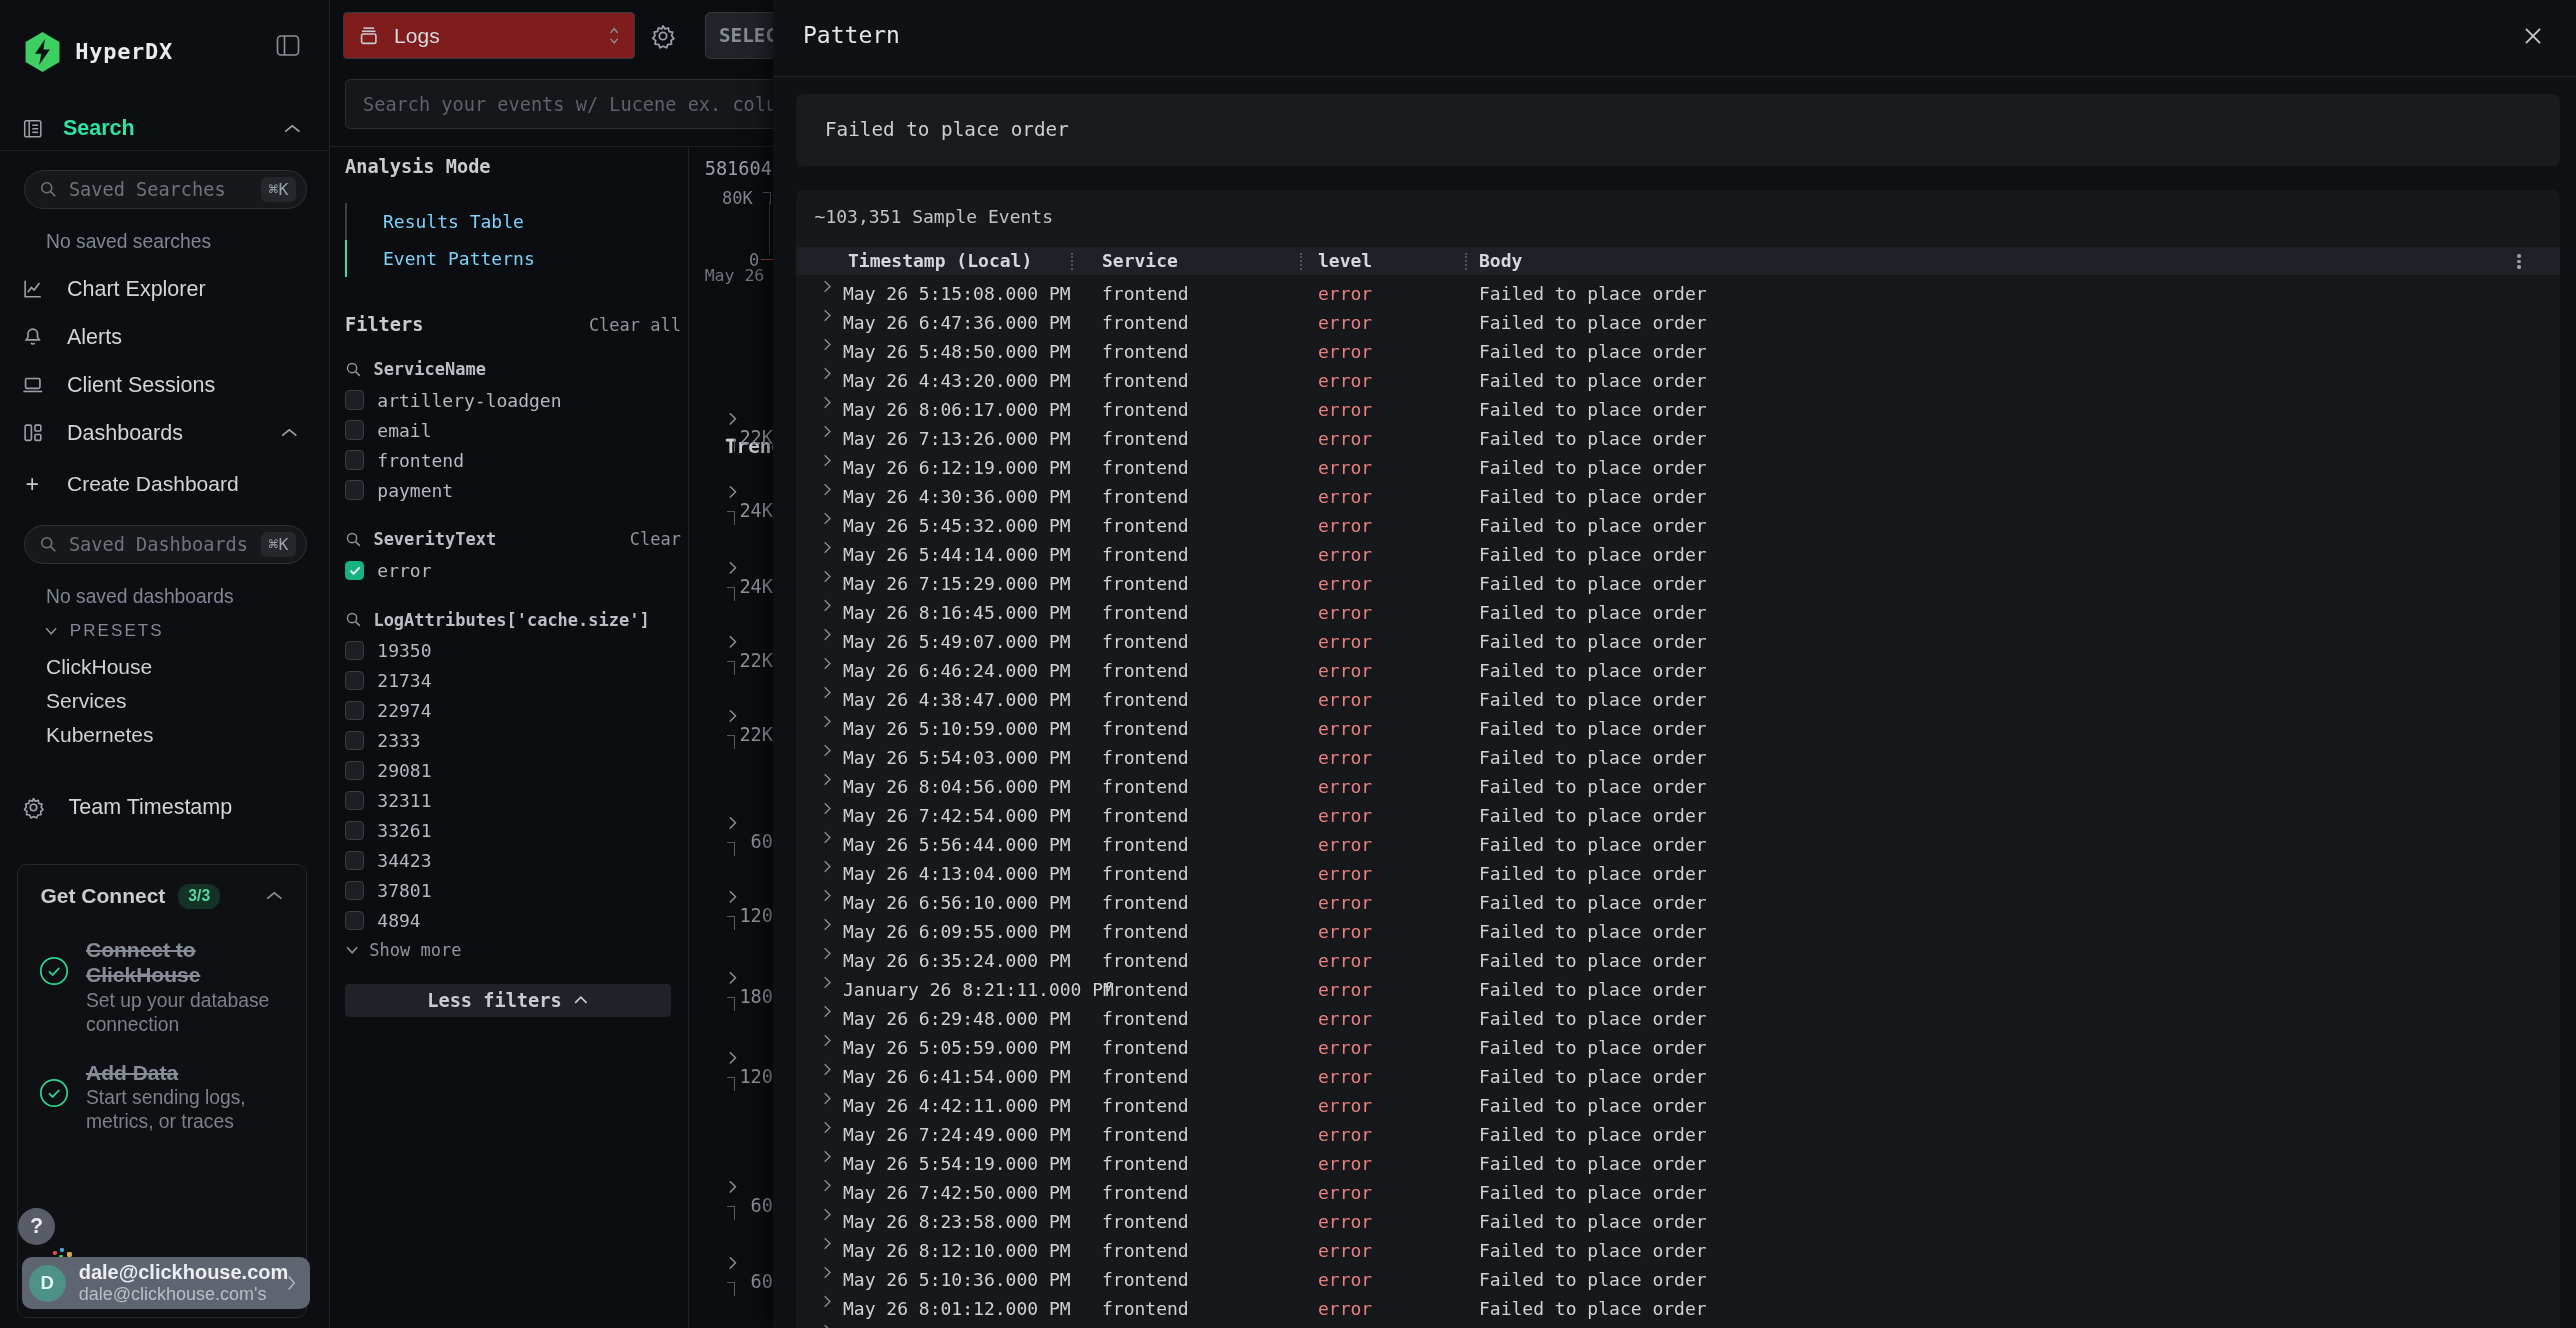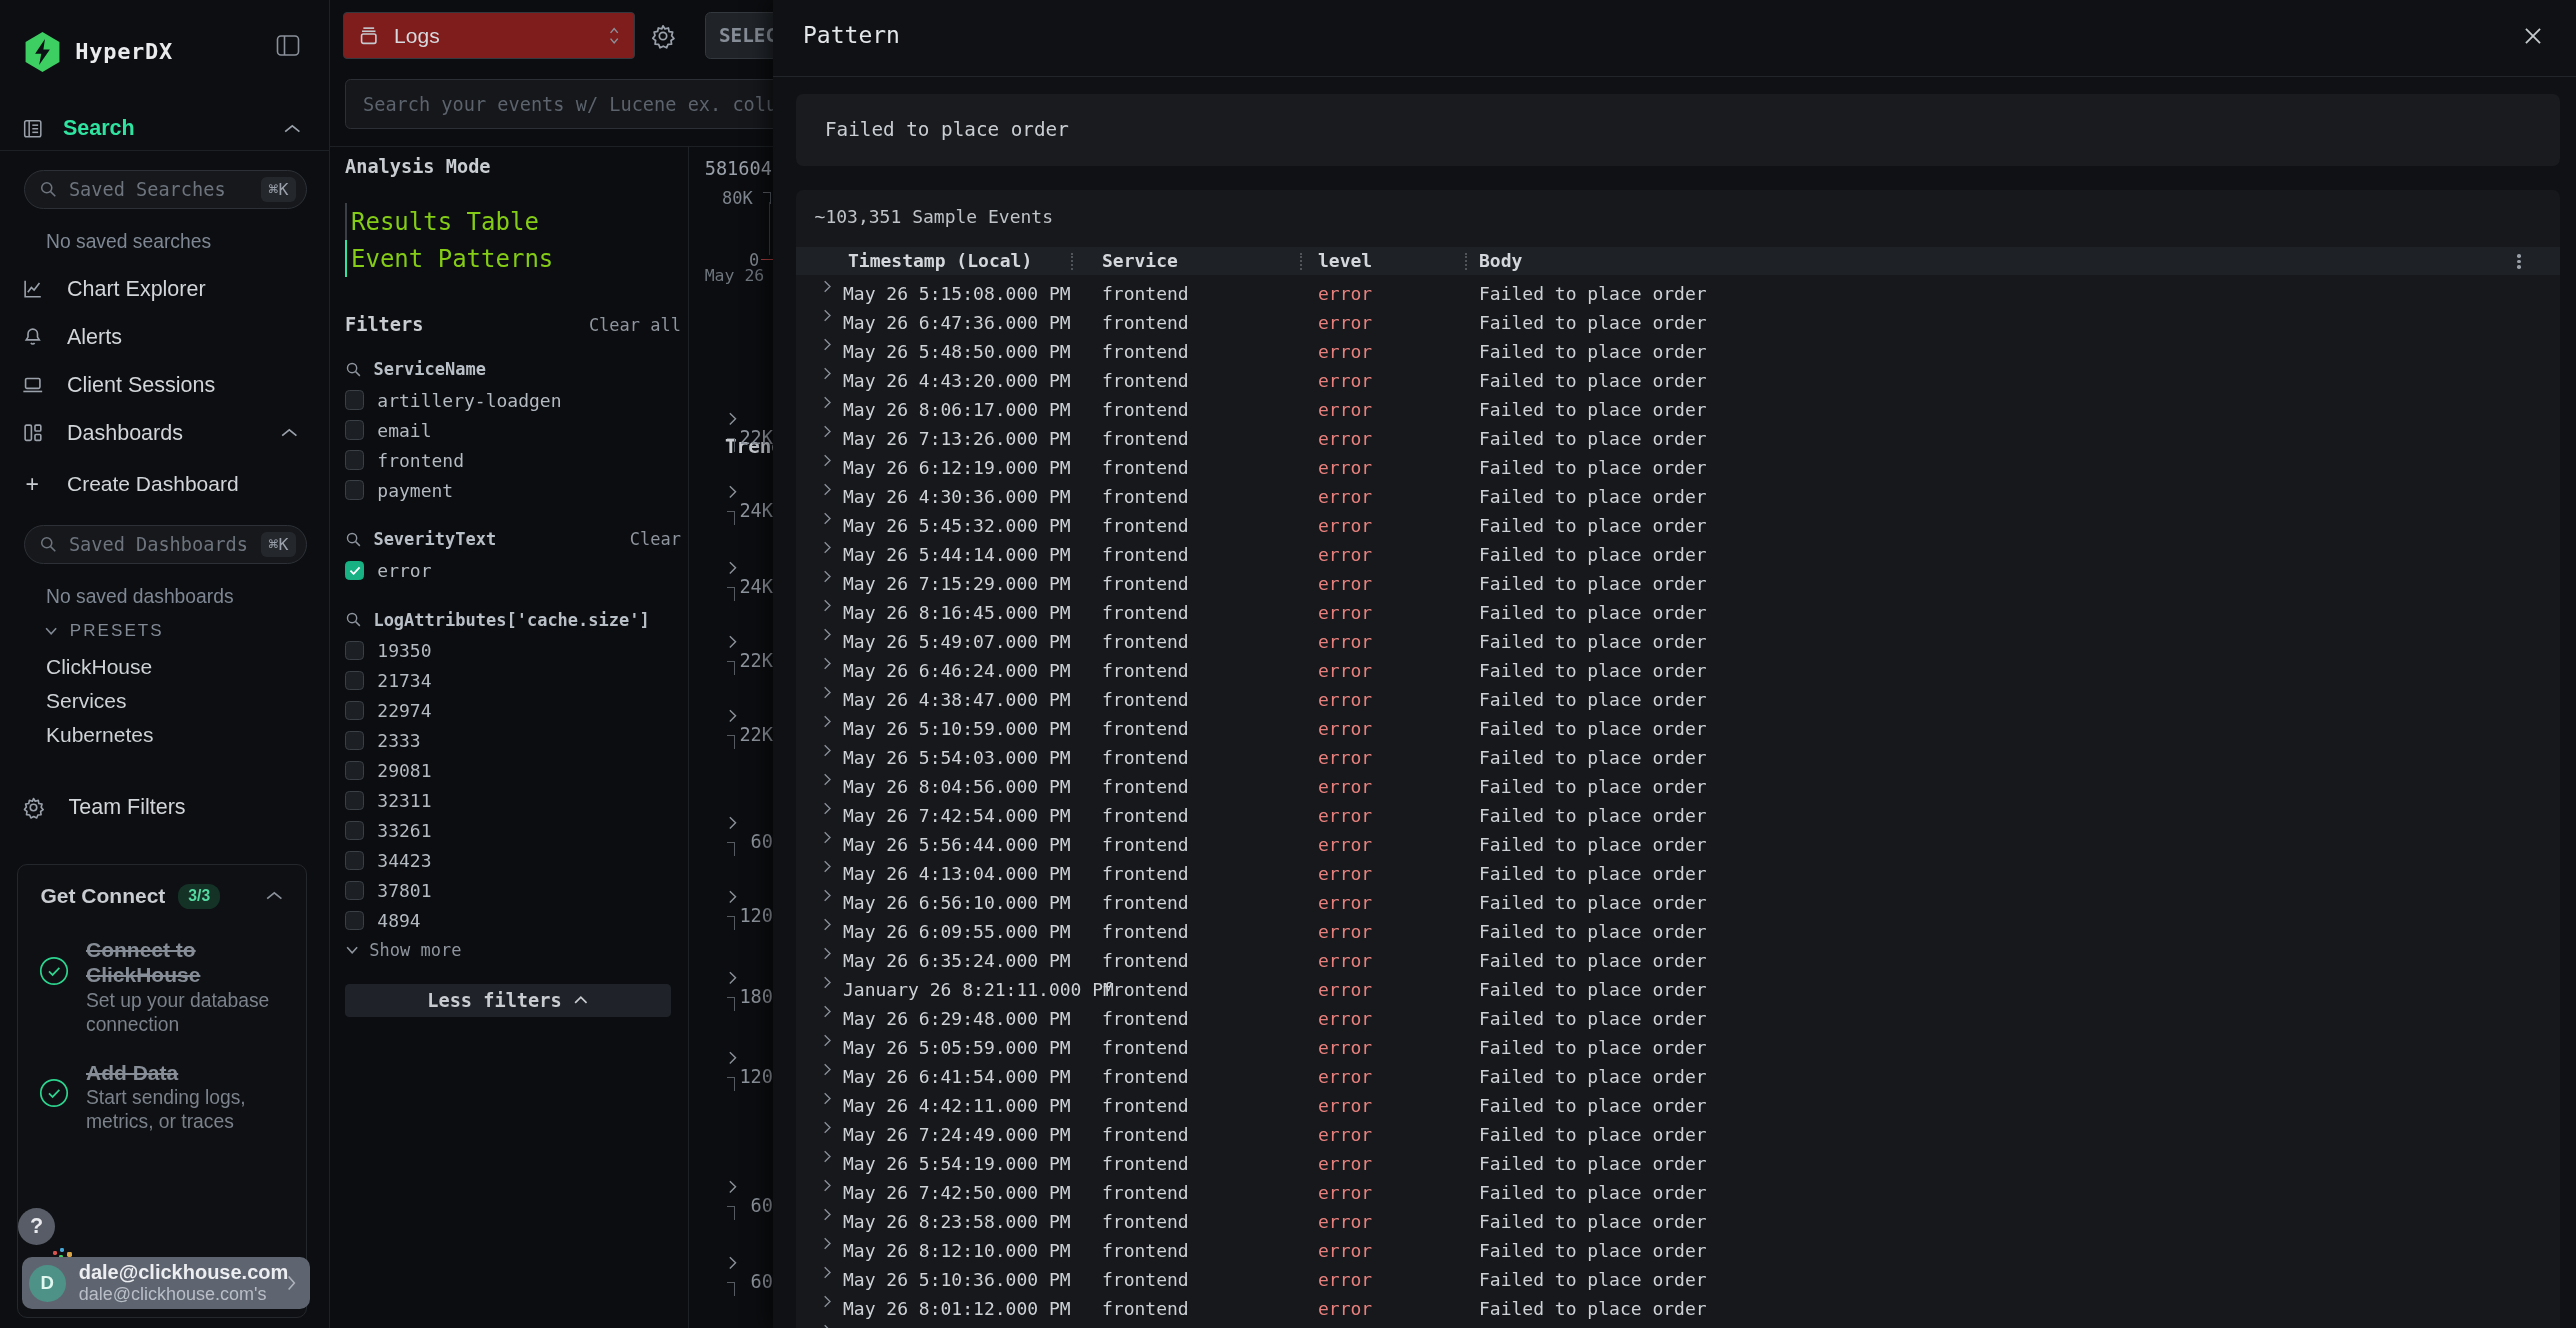--- a/index.html
+++ b/index.html
@@ -74,22 +74,22 @@
         border:0.7px solid #2c3036;border-radius:5.7px;color:#c6cacf;box-sizing:border-box;
         padding:0 17px;font-size:18.6px;font-family:"DejaVu Sans Mono","Liberation Mono",monospace;outline:none;}
   #search-input::placeholder{color:#5c636c;}
   #content-divider{position:absolute;left:329px;top:146px;width:444px;height:0.7px;background:#1d2125;}
   #col-divider{position:absolute;left:688px;top:146px;width:0.7px;height:1182px;background:#1e2226;}
 
   #filters-col{position:absolute;left:345px;top:156px;width:336px;}
   .fhead{font-family:"DejaVu Sans Mono","Liberation Mono",monospace;font-weight:bold;
          font-size:18.6px;color:#c9cdd2;}
   .mode-list{margin-top:26px;}
-  .mode-item{height:37px;display:flex;align-items:center;padding-left:4px;border-left:2.9px solid #3a3f46;
-             font-family:"DejaVu Sans Mono","Liberation Mono",monospace;font-size:24px;color:#84cc16;cursor:pointer;}
+  .mode-item{height:37px;display:flex;align-items:center;padding-left:36px;border-left:2.9px solid #3a3f46;
+             font-family:"DejaVu Sans Mono","Liberation Mono",monospace;font-size:18px;color:#7dd3fc;cursor:pointer;}
   .mode-item.active{border-left-color:var(--accent,#2fe3a0);}
   .filters-head-row{display:flex;align-items:center;margin-top:37px;width:336px;}
   .clear-link{margin-left:auto;font-family:"DejaVu Sans Mono","Liberation Mono",monospace;
               font-size:17px;color:#8f959e;cursor:pointer;}
   .fgroup{margin-top:18.6px;}
   .fgroup-head{display:flex;align-items:center;gap:11.4px;height:31.5px;width:336px;}
   .fgroup-name{font-family:"DejaVu Sans Mono","Liberation Mono",monospace;font-weight:bold;
                font-size:17px;color:#b9bfc6;}
   .chk-row{display:flex;align-items:center;gap:13px;height:30px;cursor:pointer;}
   .box{width:19.3px;height:19.3px;border-radius:4.3px;background:#1c1f24;border:1.4px solid #3b4046;
@@ -264,21 +264,21 @@
       <div class="preset-item" style="top: 723px;">Kubernetes</div>
     </div>
 
   <div class="nav-item" style="top:786px;">
     <span>
       <svg width="23" height="23" viewBox="0 0 24 24" fill="none" stroke="#9aa1ab" stroke-width="1.7">
         <circle cx="12" cy="12" r="3.4"></circle>
         <path d="M12 2.6 13.8 5.5 17 4.6 17.6 7.9 20.9 8.5 20 11.7 22.1 14.3 19.4 16.2 19.9 19.5 16.6 19.8 15.3 22.9 12.3 21.4 9.3 22.9 8 19.8 4.7 19.4 5.2 16.1 2.6 14.2 4.6 11.6 3.8 8.4 7 7.8 7.7 4.6 10.9 5.4 Z" stroke-linejoin="round"></path>
       </svg>
     </span>
-    <span class="lab">Team Filters</span>
+    <span class="lab">Team Timestamp</span>
   </div>
 
   <div id="gs-card">
     <div class="gs-title-row">
       <span class="gs-title">Get Connect</span>
       <span class="gs-badge">3/3</span>
       <span class="gs-chev">
         <svg width="18.6" height="11.4" viewBox="0 0 26 16" fill="none" stroke="#8b919b" stroke-width="2.4">
             <polyline points="3,12 13,4 23,12"></polyline>
           </svg>

